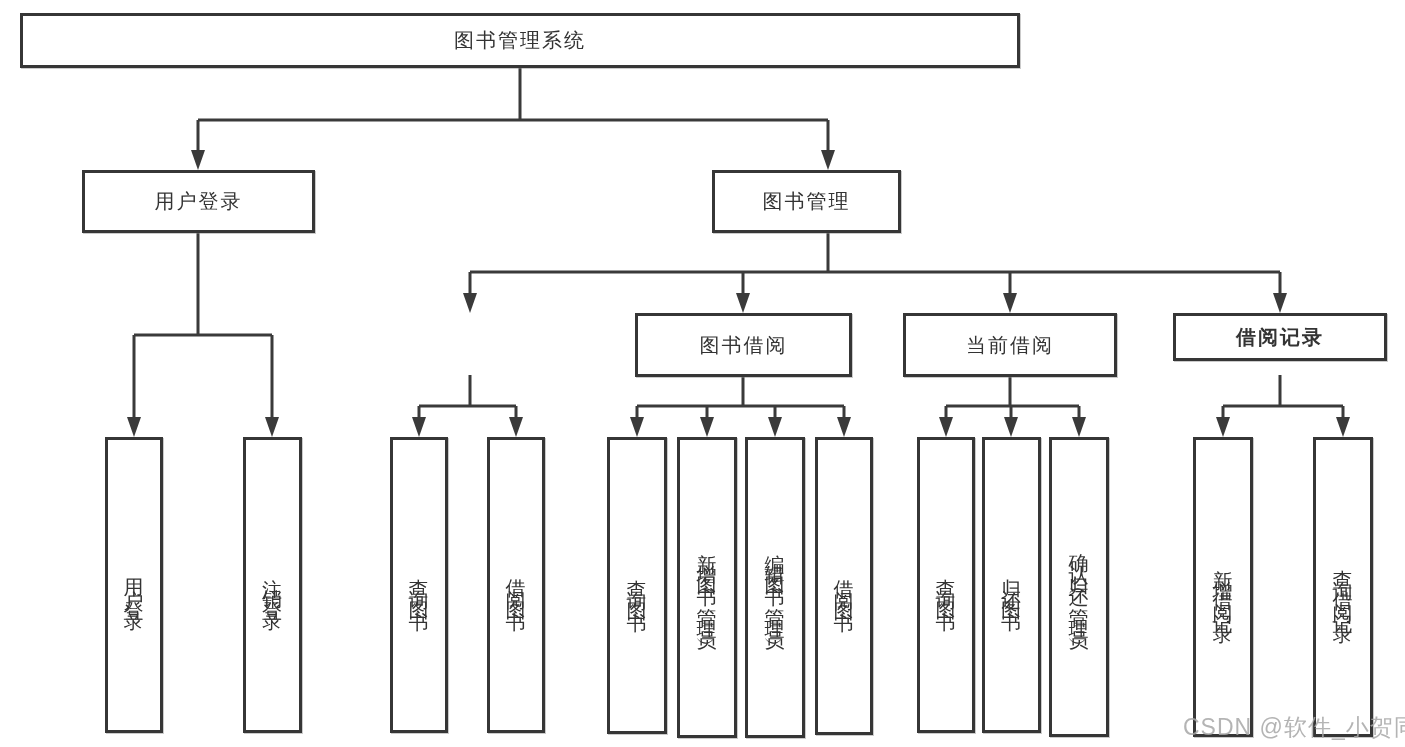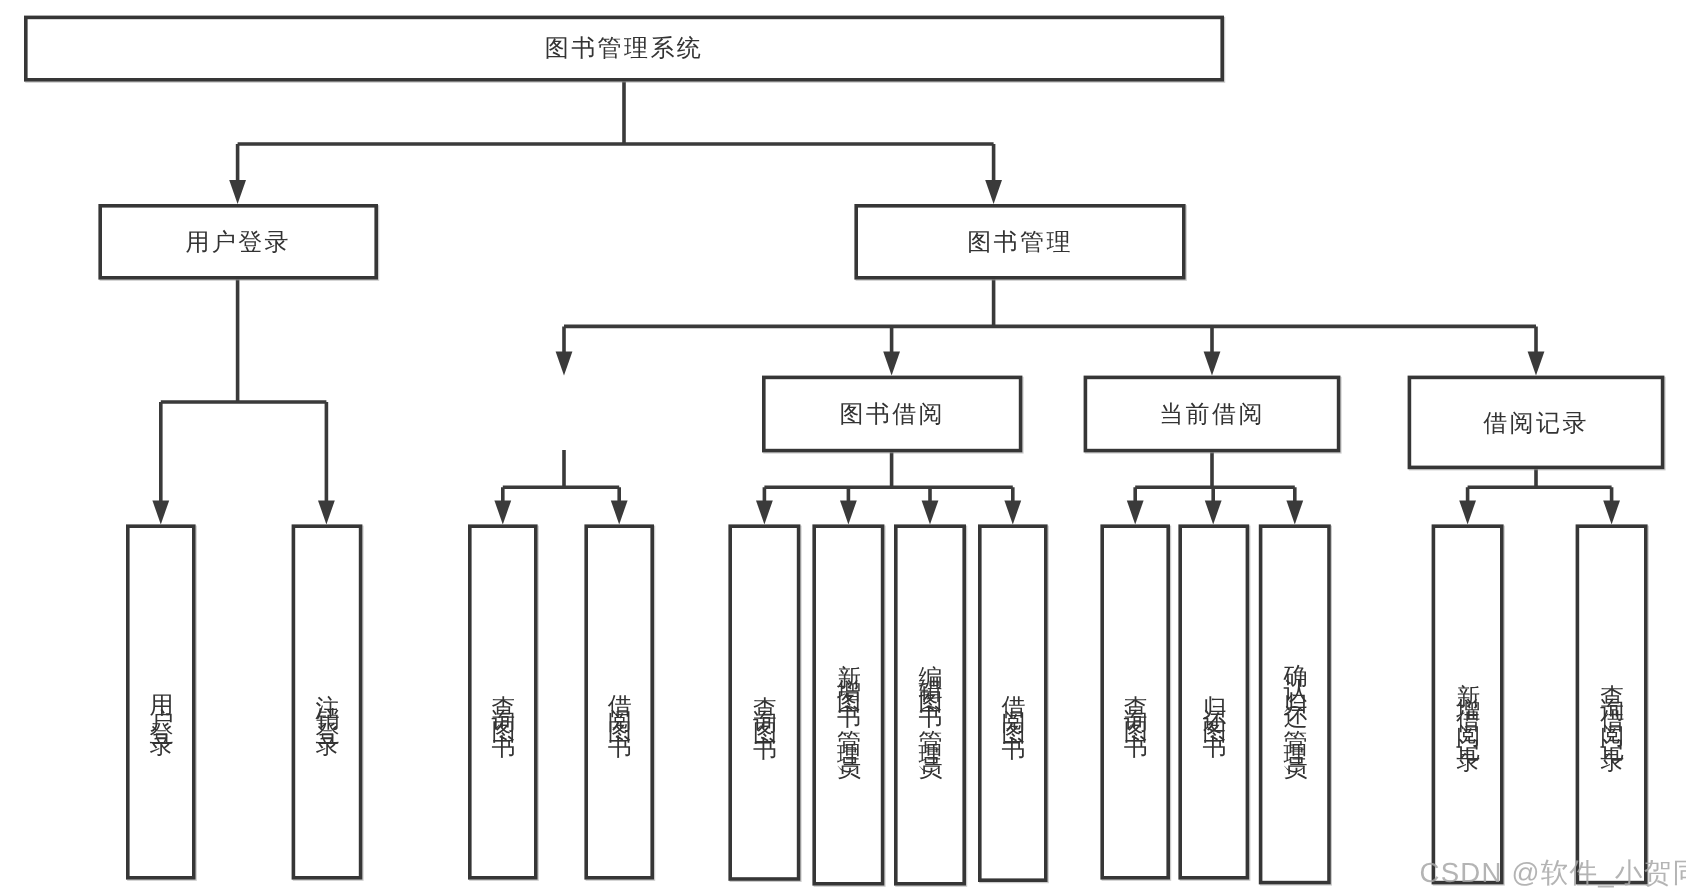--- a/index.html
+++ b/index.html
@@ -104,31 +104,31 @@
     </g>
   </svg>
 
   <div class="node h" style="left:20px; top:13px; width:1000px; height:55px;">
     <span>图书管理系统</span>
   </div>
 
   <div class="node h" style="left:82px; top:170px; width:233px; height:63px;">
     <span>用户登录</span>
   </div>
-  <div class="node h" style="left:712px; top:170px; width:276px; height:63px;">
+  <div class="node h" style="left:712px; top:170px; width:189px; height:63px;">
     <span>图书管理</span>
   </div>
 
   <div class="node h" style="left:635px; top:313px; width:217px; height:64px;">
     <span>图书借阅</span>
   </div>
   <div class="node h" style="left:903px; top:313px; width:214px; height:64px;">
     <span>当前借阅</span>
   </div>
-  <div class="node h" style="left:1173px; top:313px; width:214px; height:78px;">
+  <div class="node h" style="left:1173px; top:313px; width:214px; height:48px;font-weight:bold;">
     <span>借阅记录</span>
   </div>
 
   <div class="node v" style="left:105px; top:437px; width:58px; height:296px;">
     <span>用户登录</span>
   </div>
   <div class="node v" style="left:243px; top:437px; width:59px; height:296px;">
     <span>注销登录</span>
   </div>
 

